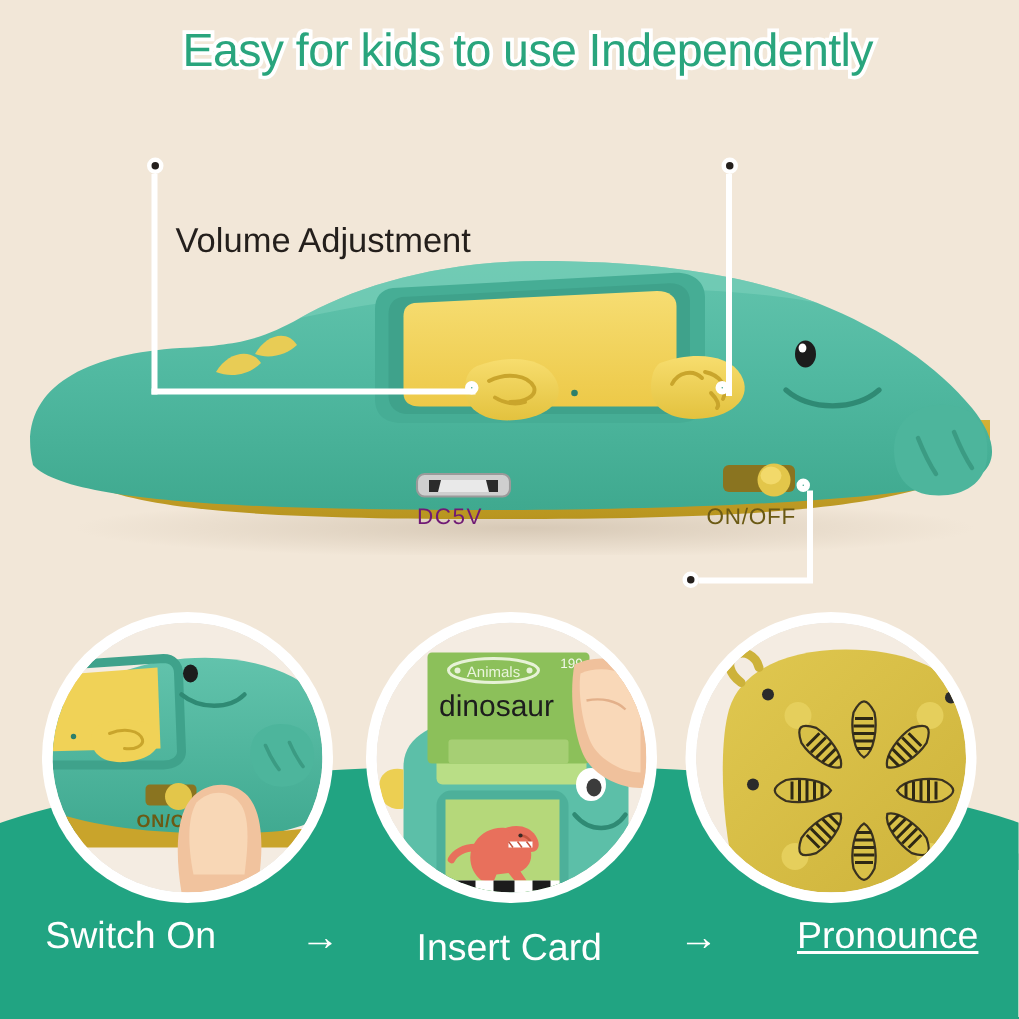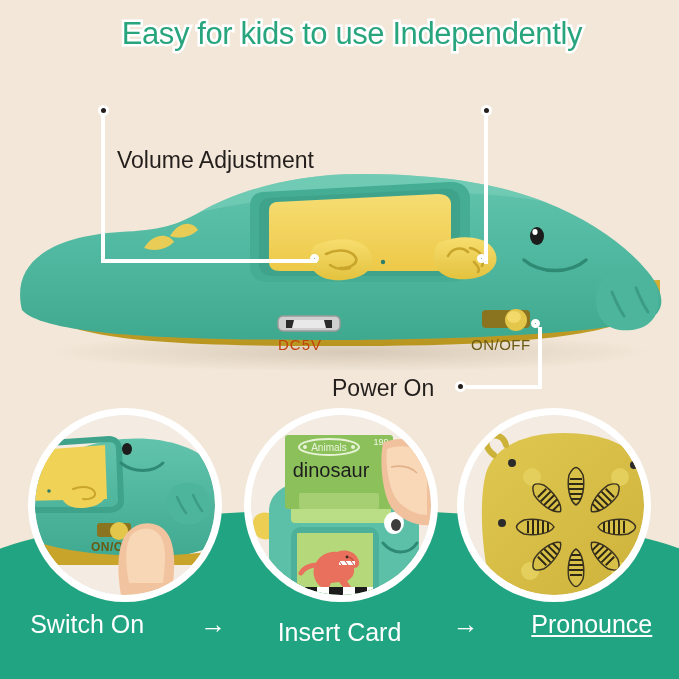--- a/index.html
+++ b/index.html
@@ -199,39 +199,38 @@
       <path d="M324,180 L332,180 L332,188 L326,188 Z" fill="#2b2b2b"></path>
     </g>
 
     <g>
       <rect x="482" y="170" width="48" height="18" rx="4" fill="#8a7420"></rect>
       <ellipse cx="516" cy="180" rx="11" ry="11" fill="#e3c64a"></ellipse>
       <ellipse cx="514" cy="177" rx="7" ry="6" fill="#f2d96a"></ellipse>
     </g>
   </svg>
 
-  <div class="callout-label" style="left:278px; top:336px; font-size:15px; color:#c2410c; letter-spacing:1px;">DC5V</div>
+  <div class="callout-label" style="left:278px; top:336px; font-size:15px; color:#701a75; letter-spacing:1px;">DC5V</div>
   <div class="callout-label" style="left:471px; top:336px; font-size:15px; color:#6b5a14; letter-spacing:0.5px;">ON/OFF</div>
 
   <div class="lead lead-v-vert"></div>
   <div class="lead lead-v-horz"></div>
   <div class="lead lead-r-vert"></div>
   <div class="lead lead-p-horz"></div>
   <div class="lead lead-p-vert"></div>
 
   <div class="anchor anchor-volume"></div>
   <div class="anchor anchor-repeat"></div>
   <div class="anchor anchor-power"></div>
 
   <div class="dot dot-volume"></div>
   <div class="dot dot-repeat"></div>
   <div class="dot dot-power"></div>
 
   <div class="callout-label lbl-volume">Volume Adjustment</div>
-  <div class="callout-label lbl-power">Power On</div>
 
   <div class="green-band">
     <div class="band-curve"></div>
   </div>
 
   <div class="circle c1">
     <div class="cinner">
       <svg viewBox="0 0 180 180" width="180" height="180" aria-hidden="true">
         <defs>
           <linearGradient id="c1body" x1="0" y1="0" x2="0" y2="1">

